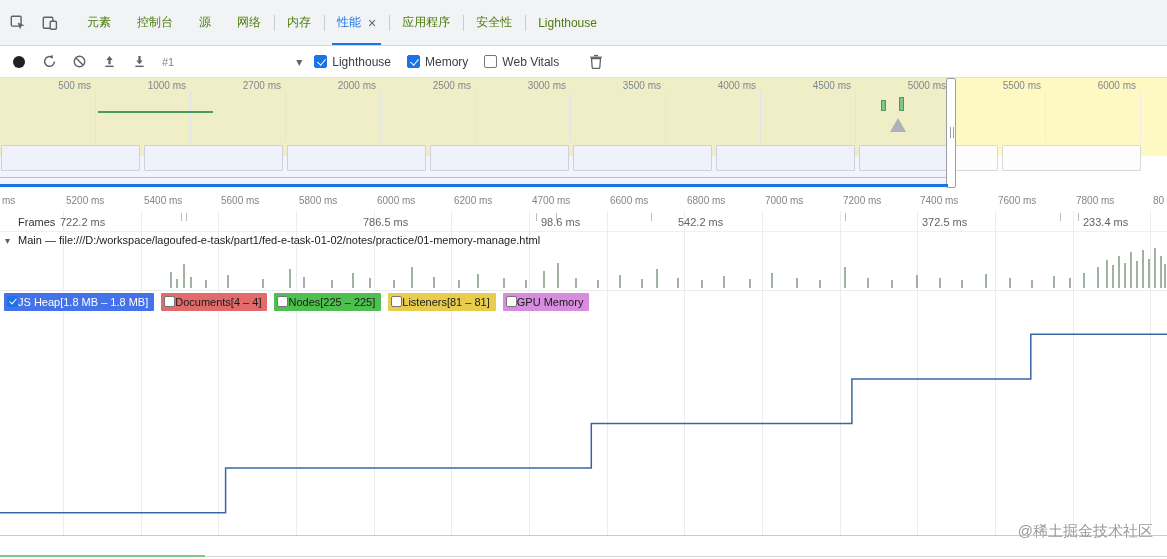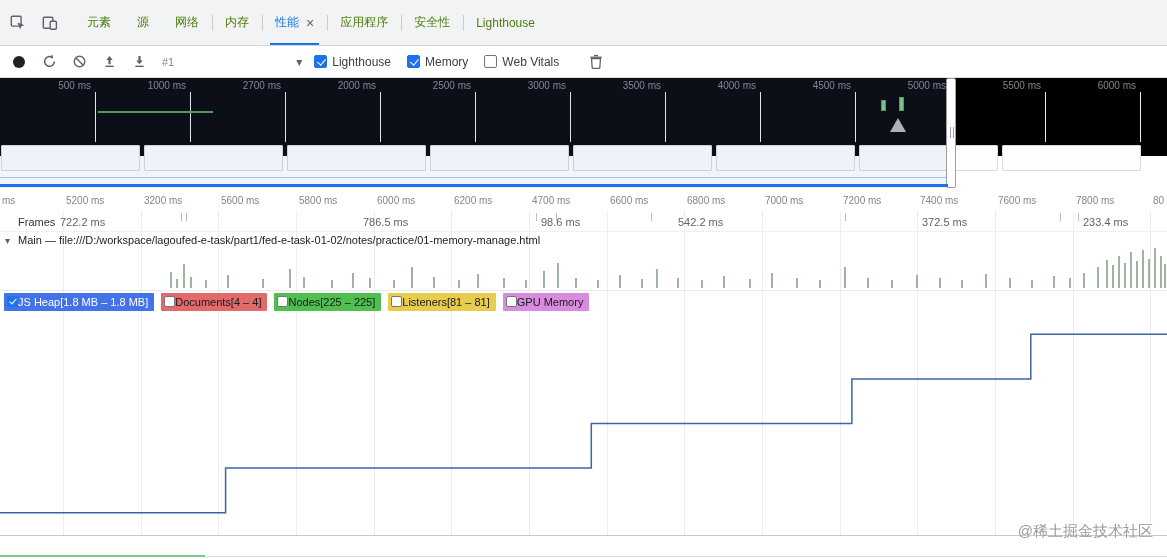--- a/index.html
+++ b/index.html
@@ -31,21 +31,21 @@
   .toolbar-checkboxes{display:flex;align-items:center;margin-left:12px;}
   .cb-item{display:flex;align-items:center;margin-right:16px;cursor:pointer;}
   .cb{width:13px;height:13px;border:1px solid #767676;border-radius:2px;background:#fff;
       position:relative;display:inline-block;box-sizing:border-box;flex:none;}
   .cb.checked{background:#1a73e8;border-color:#1a73e8;}
   .cb.checked::after{content:"";position:absolute;left:3.5px;top:0.5px;width:3.5px;height:7px;
       border:solid #fff;border-width:0 1.8px 1.8px 0;transform:rotate(40deg);}
   .cb-label{font-size:12px;color:#3c4043;margin-left:5px;}
 
   
-  .overview{position:absolute;top:78px;left:0;width:1167px;height:78px;background:#000000;}
+  .overview{position:absolute;top:78px;left:0;width:1167px;height:78px;background:#fef9c3;}
   .ov-tick-line{position:absolute;top:14px;width:1px;height:50px;background:#ececec;}
   .ov-tick-label{position:absolute;top:2px;width:58px;text-align:right;font-size:10px;color:#80868b;}
   .shot{position:absolute;top:67px;width:139px;height:26px;border:1px solid #d9d9d9;
         background:#fdfdfe;box-sizing:border-box;border-radius:1px;cursor:pointer;}
   .cpu-line{position:absolute;top:33px;height:2px;background:#43a047;}
   .cpu-box{position:absolute;background:#81c784;border:1px solid #43a047;box-sizing:border-box;}
   .gray-triangle{position:absolute;top:40px;width:0;height:0;border-left:8px solid transparent;
         border-right:8px solid transparent;border-bottom:14px solid #b5b5b5;}
   .mini-memory{position:absolute;left:0;top:99px;height:1px;background:#b4c3e0;}
   .ov-selection{position:absolute;left:0;top:0;height:110px;background:rgba(120,150,230,0.10);}
@@ -97,20 +97,23 @@
     </div>
     <div class="tab-icon">
       <svg width="16" height="16" viewBox="0 0 16 16">
           <rect x="1.3" y="2.3" width="9.5" height="11" fill="none" stroke="#5f6368" stroke-width="1.4" rx="1"></rect>
           <rect x="8.2" y="6.2" width="6.2" height="8" fill="#f1f3f4" stroke="#5f6368" stroke-width="1.4" rx="1"></rect>
         </svg>
     </div>
     <div class="tabs" id="tabs">
         <div class="tab">
           <span class="tab-label">元素</span>
+        </div>
+        <div class="tab">
+          <span class="tab-label">控制台</span>
         </div>
         <div class="tab">
           <span class="tab-label">源</span>
         </div>
         <div class="tab">
           <span class="tab-label">网络</span>
         </div>
         <div class="tab divider">
           <span class="tab-label">内存</span>
         </div>
@@ -246,21 +249,21 @@
         <div class="gridline" style="left: 762px;"></div>
         <div class="gridline" style="left: 840px;"></div>
         <div class="gridline" style="left: 917px;"></div>
         <div class="gridline" style="left: 995px;"></div>
         <div class="gridline" style="left: 1073px;"></div>
         <div class="gridline" style="left: 1150px;"></div>
       </div>
     <div id="dt-ruler">
         <div class="dt-tick-label" style="left: 2px;">ms</div>
         <div class="dt-tick-label" style="left: 66px;">5200 ms</div>
-        <div class="dt-tick-label" style="left: 144px;">3200 ms</div>
+        <div class="dt-tick-label" style="left: 144px;">5400 ms</div>
         <div class="dt-tick-label" style="left: 221px;">5600 ms</div>
         <div class="dt-tick-label" style="left: 299px;">5800 ms</div>
         <div class="dt-tick-label" style="left: 377px;">6000 ms</div>
         <div class="dt-tick-label" style="left: 454px;">6200 ms</div>
         <div class="dt-tick-label" style="left: 532px;">4700 ms</div>
         <div class="dt-tick-label" style="left: 610px;">6600 ms</div>
         <div class="dt-tick-label" style="left: 687px;">6800 ms</div>
         <div class="dt-tick-label" style="left: 765px;">7000 ms</div>
         <div class="dt-tick-label" style="left: 843px;">7200 ms</div>
         <div class="dt-tick-label" style="left: 920px;">7400 ms</div>

